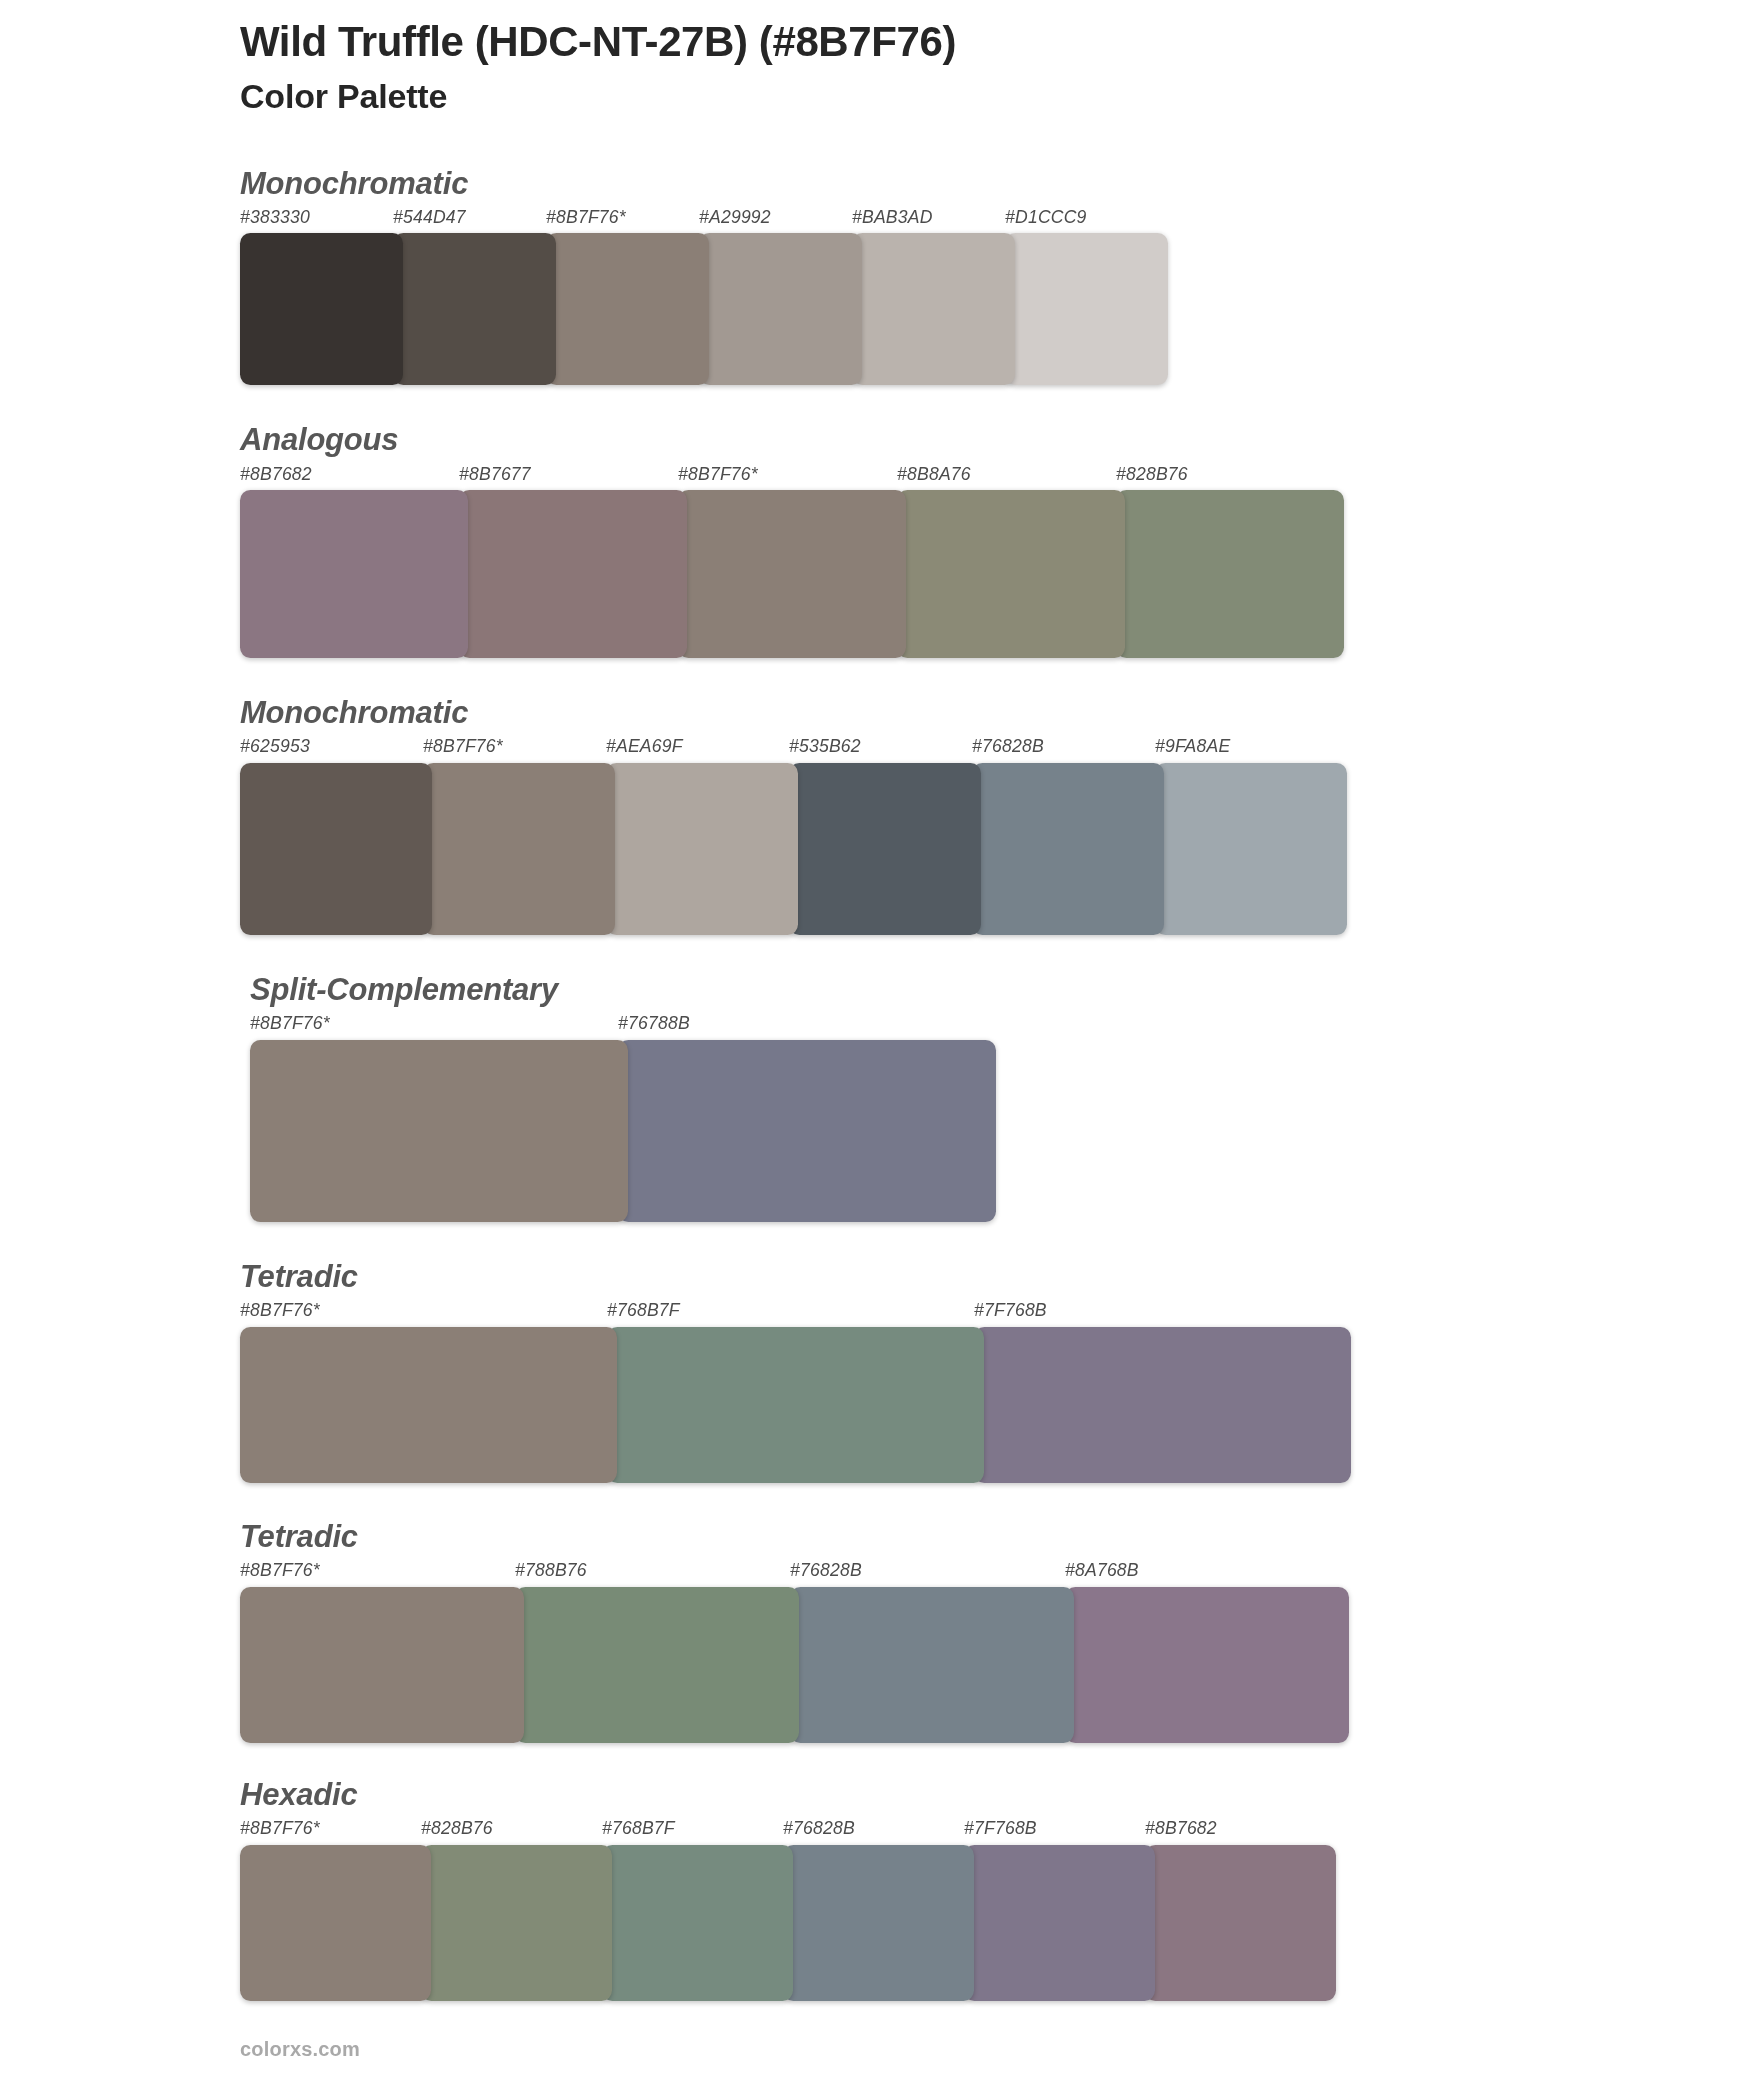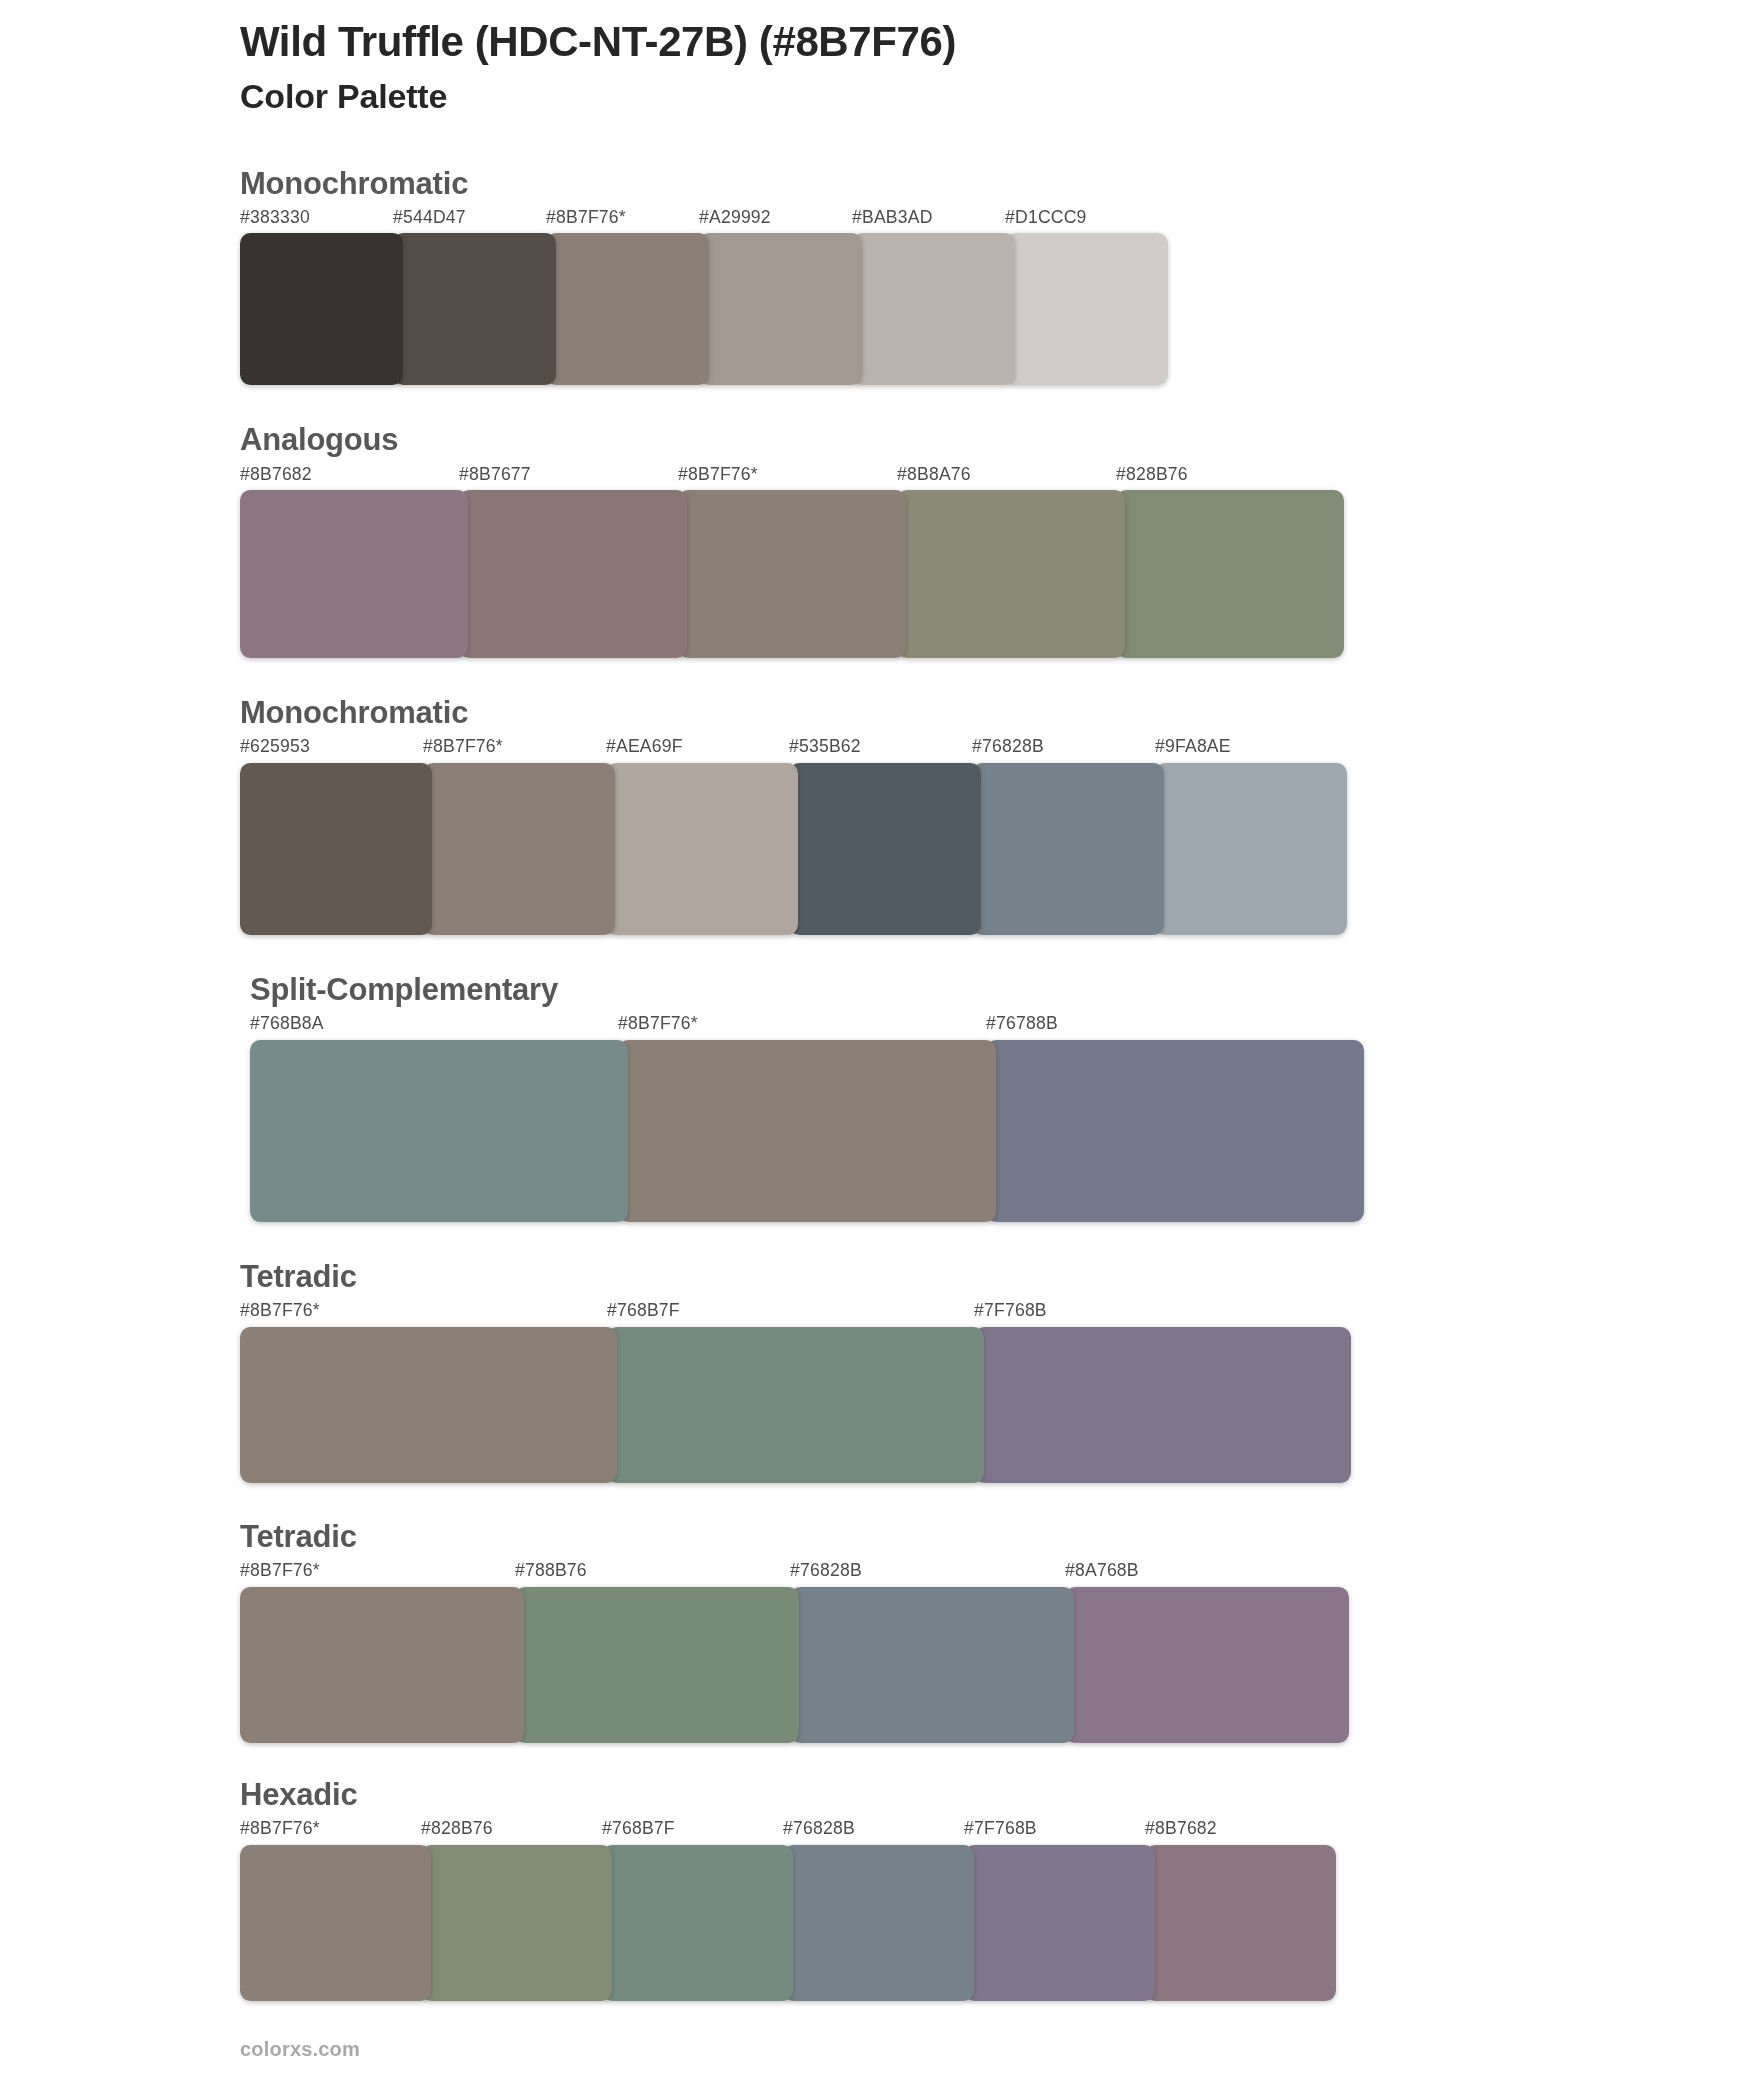--- a/index.html
+++ b/index.html
@@ -41,20 +41,21 @@
     font-weight: 700;
     color: #262626;
     letter-spacing: -0.2px;
     line-height: 1.2;
     margin: 11.2px 0 0 0;
   }
 
   
   .sections {
     margin-top: 50px;
+    font-style: italic;
   }
   .section {
     position: relative;
   }
   .section-title {
     font-size: 31px;
     font-weight: 700;
     color: #575757;
     letter-spacing: -0.2px;
     margin: 0 0 8px 0;
@@ -188,24 +189,20 @@
           </div>
           <div class="swatch" style="width: 183px; z-index: 1;">
             <div class="swatch-label">#9FA8AE</div>
             <div class="swatch-chip" style="background: rgb(159, 168, 174); width: 192px; height: 172px;"></div>
           </div>
         </div>
       </div>
       <div class="section" style="margin-bottom: 38px; padding-left: 10px;">
         <div class="section-title">Split-Complementary</div>
         <div class="swatch-row">
-          <div class="swatch" style="width: 368px; z-index: 3;">
-            <div class="swatch-label">#768B8A</div>
-            <div class="swatch-chip" style="background: rgb(118, 139, 138); width: 378px; height: 182px;"></div>
-          </div>
           <div class="swatch" style="width: 368px; z-index: 2;">
             <div class="swatch-label">#8B7F76*</div>
             <div class="swatch-chip" style="background: rgb(139, 127, 118); width: 378px; height: 182px;"></div>
           </div>
           <div class="swatch" style="width: 368px; z-index: 1;">
             <div class="swatch-label">#76788B</div>
             <div class="swatch-chip" style="background: rgb(118, 120, 139); width: 378px; height: 182px;"></div>
           </div>
         </div>
       </div>

